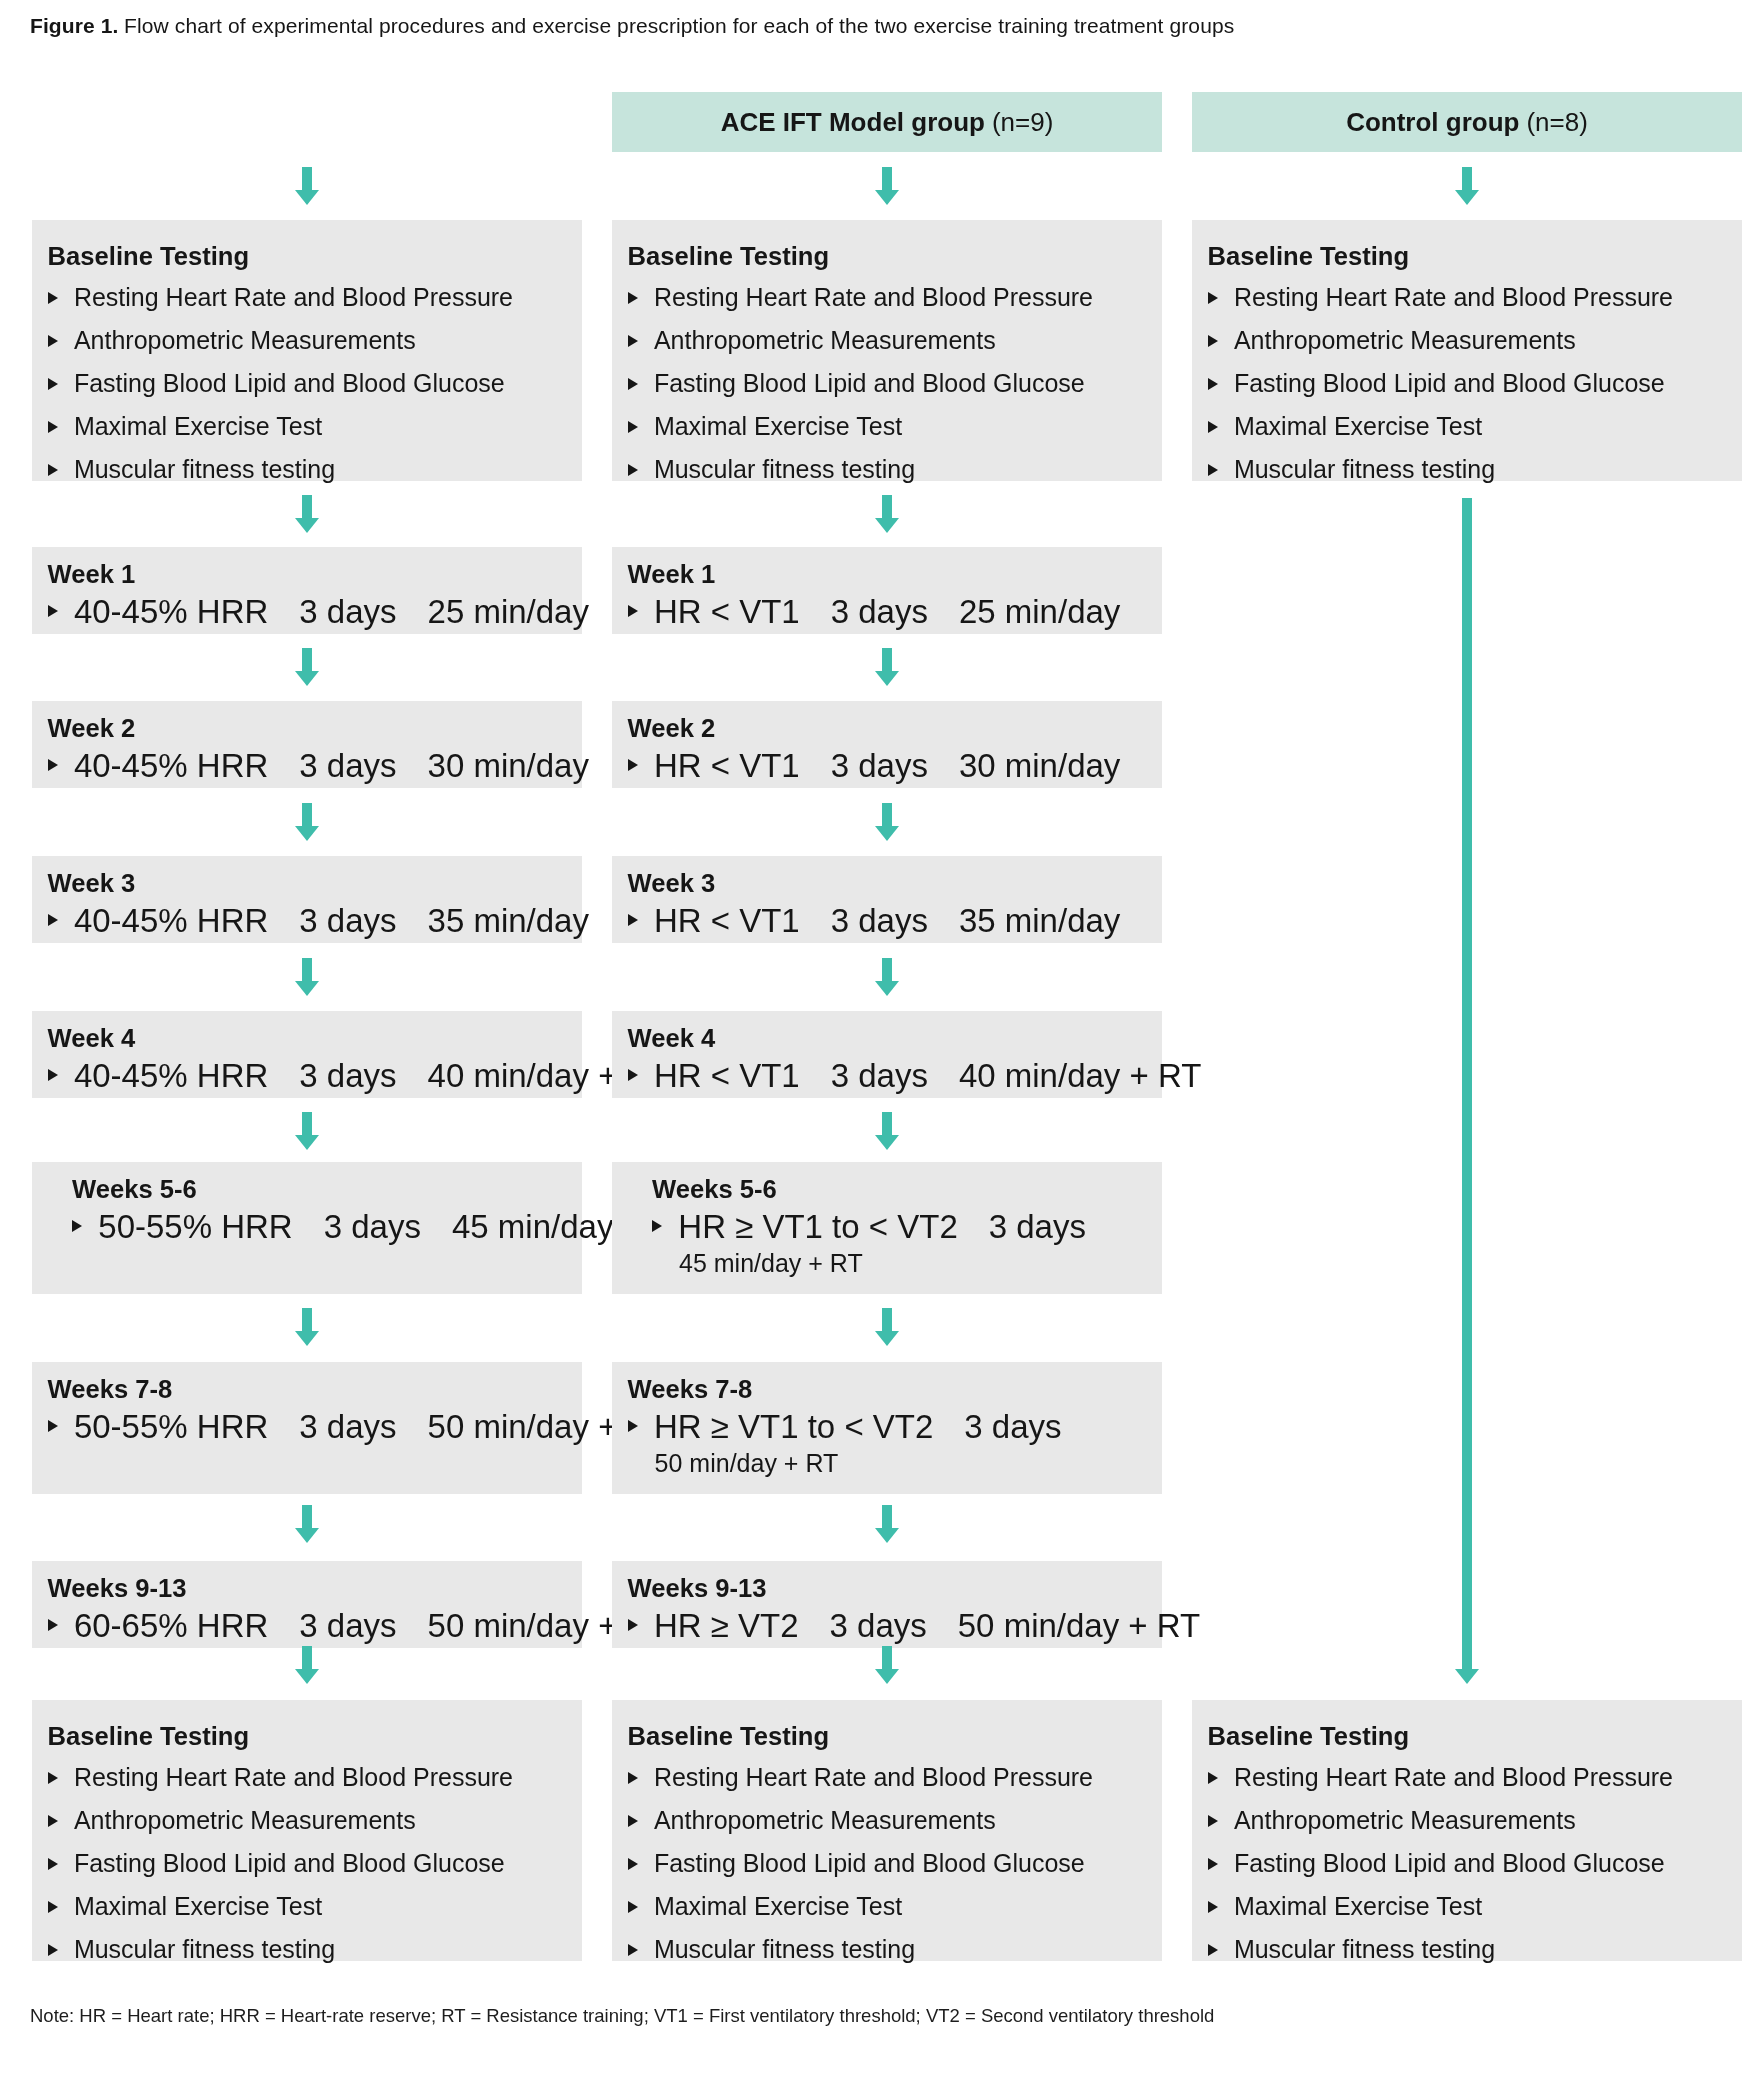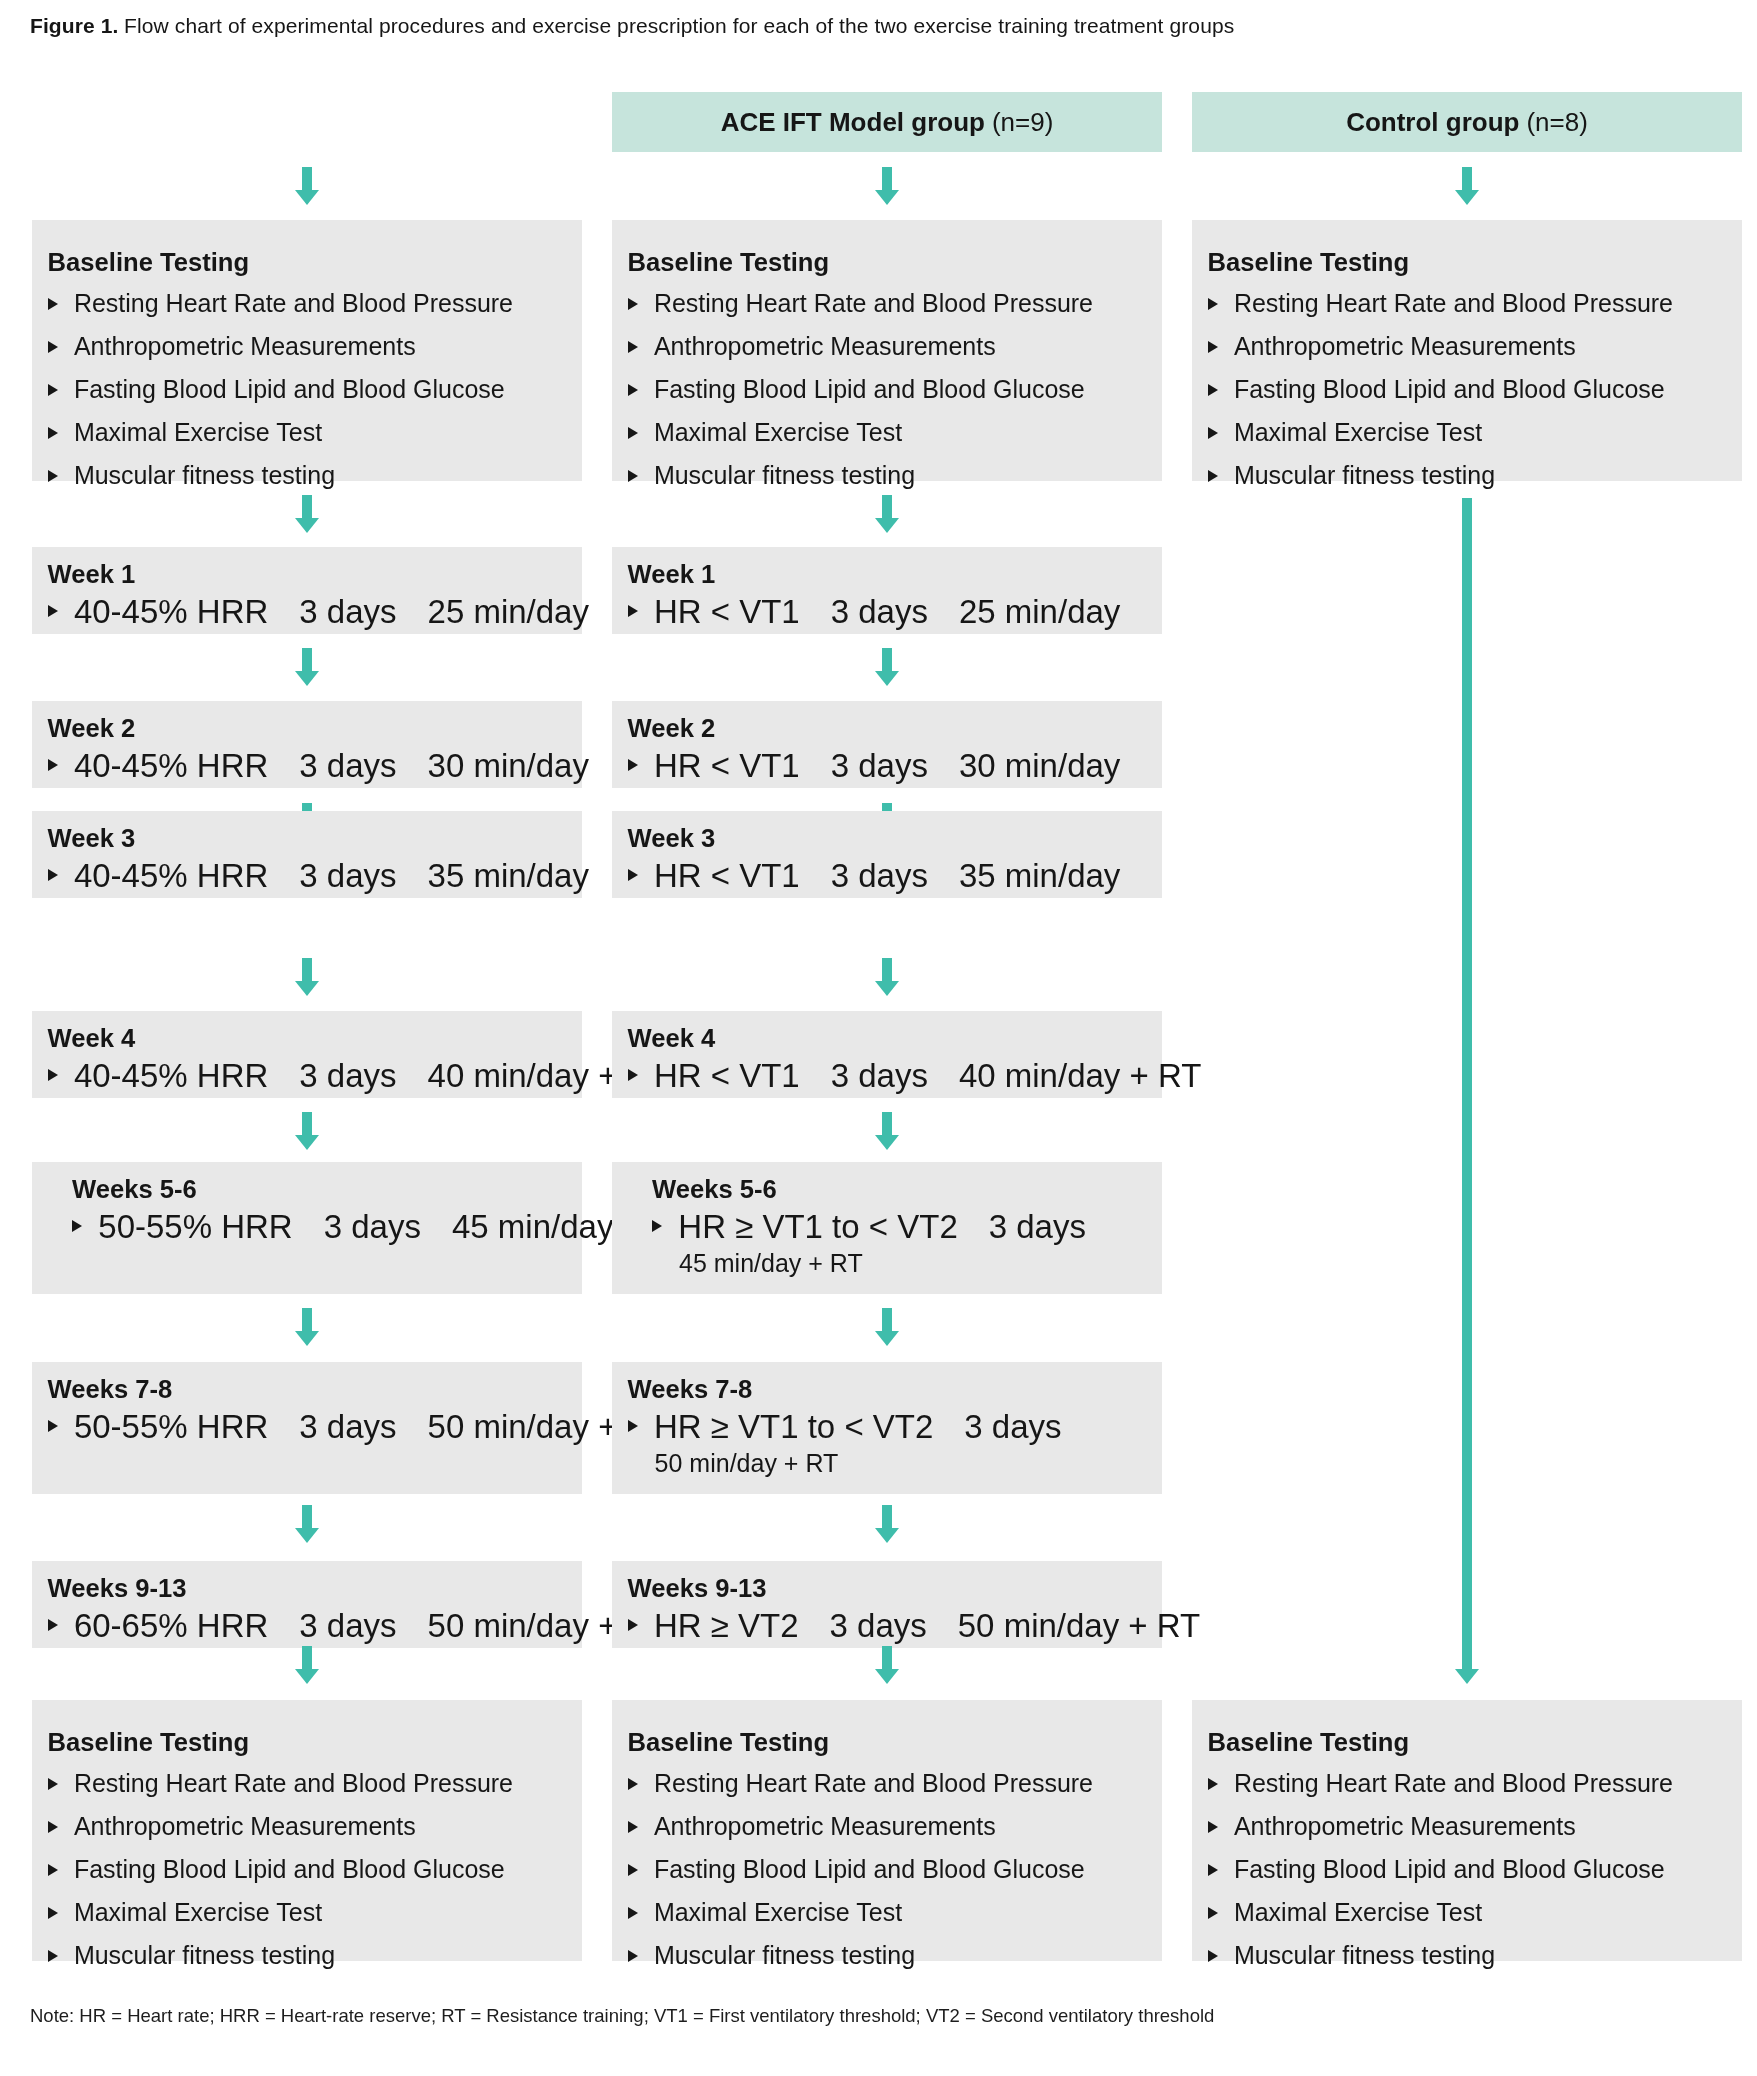--- a/index.html
+++ b/index.html
@@ -16,21 +16,21 @@
   .col2{left:612px;}
   .col3{left:1192px;}
 
   .hdr{position:absolute;top:92px;left:0;width:100%;height:60px;background:var(--header-bg,#c6e4dc);
        display:flex;align-items:center;justify-content:center;font-size:26px;white-space:nowrap;}
   .hdr .b{font-weight:700;margin-right:7px;}
 
   .box{position:absolute;left:0;width:100%;background:var(--box-bg,#e8e8e8);box-sizing:border-box;padding:8.5px 15.6px 0 15.6px;}
   .btitle{font-weight:700;font-size:25.6px;line-height:37px;white-space:nowrap;}
 
-  .baseline{height:261px;padding-top:22px;}
+  .baseline{height:261px;padding-top:16px;}
   .baseline .btitle{line-height:40px;}
   .baseline .bullet{font-size:25px;line-height:43px;}
 
   .wk{height:87px;}
   .wk-tall{height:132px;}
   .wk .bullet{font-size:33px;line-height:37px;}
 
   .bullet{display:flex;align-items:center;white-space:nowrap;}
   .tri{width:0;height:0;border-left:10.6px solid #161616;border-top:6.4px solid transparent;
        border-bottom:6.4px solid transparent;margin-right:16.3px;flex:none;}
@@ -46,21 +46,21 @@
   .long-arrow{position:absolute;left:263px;top:498px;width:24px;}
   .long-arrow .stem{width:10px;height:1171px;background:var(--arrow,#3fbdab);margin:0 auto;}
   .long-arrow .head{width:0;height:0;border-left:12px solid transparent;border-right:12px solid transparent;
                     border-top:15.6px solid var(--arrow,#3fbdab);}
 
   .a-hdr{top:167px;}
   .a0{top:495px;} .a1{top:648px;} .a2{top:803px;} .a3{top:958px;}
   .a4{top:1112px;} .a5{top:1308px;} .a6{top:1505px;} .a7{top:1646px;}
 
   .t-base1{top:220px;}
-  .t-w0{top:547px;} .t-w1{top:701px;} .t-w2{top:811px;} .t-w3{top:1011px;}
+  .t-w0{top:547px;} .t-w1{top:701px;} .t-w2{top:856px;} .t-w3{top:1011px;}
   .t-w4{top:1162px;padding-left:40px;} .t-w5{top:1362px;} .t-w6{top:1561px;}
   .t-base2{top:1700px;}
 </style>
 </head>
 <body>
 
 <div class="page">
 
   <div class="caption">
     <span class="b">Figure 1.</span><span>Flow chart of experimental procedures and exercise prescription for each of the two exercise training treatment groups</span>

